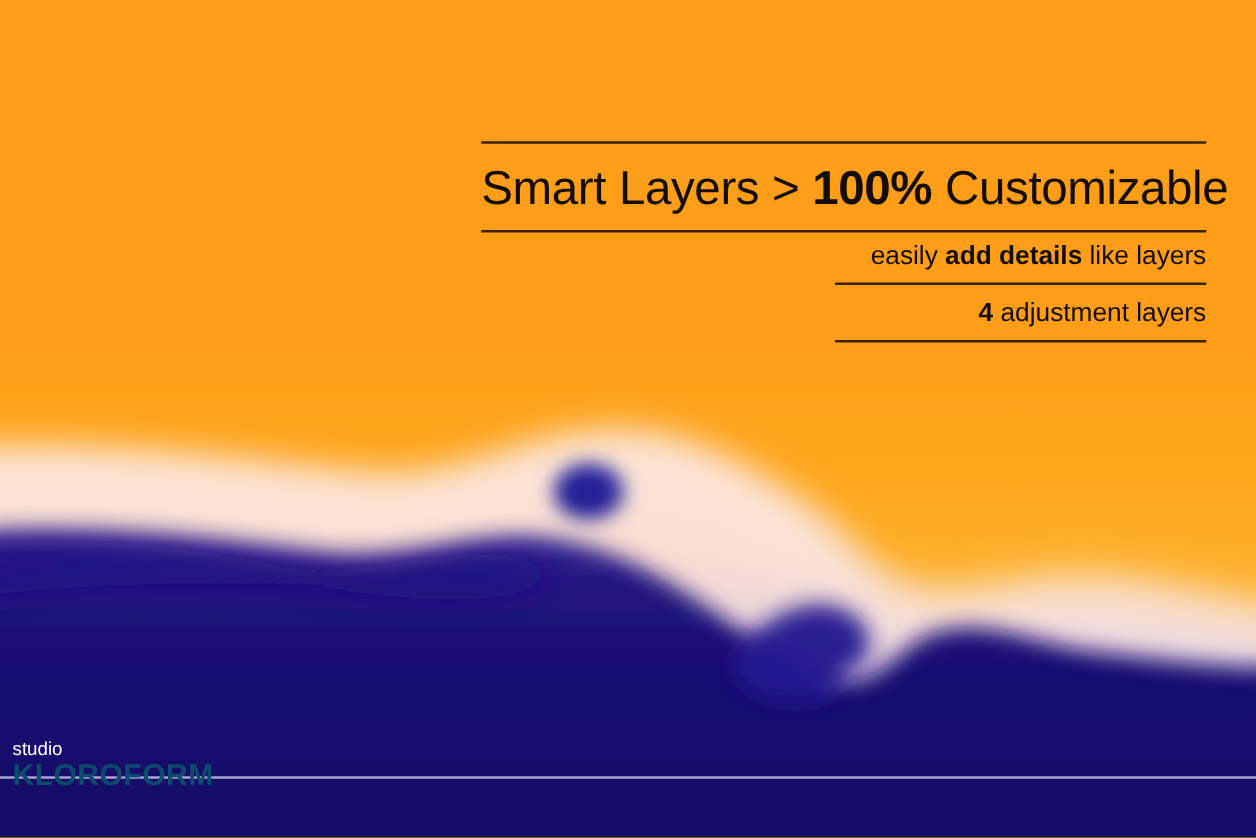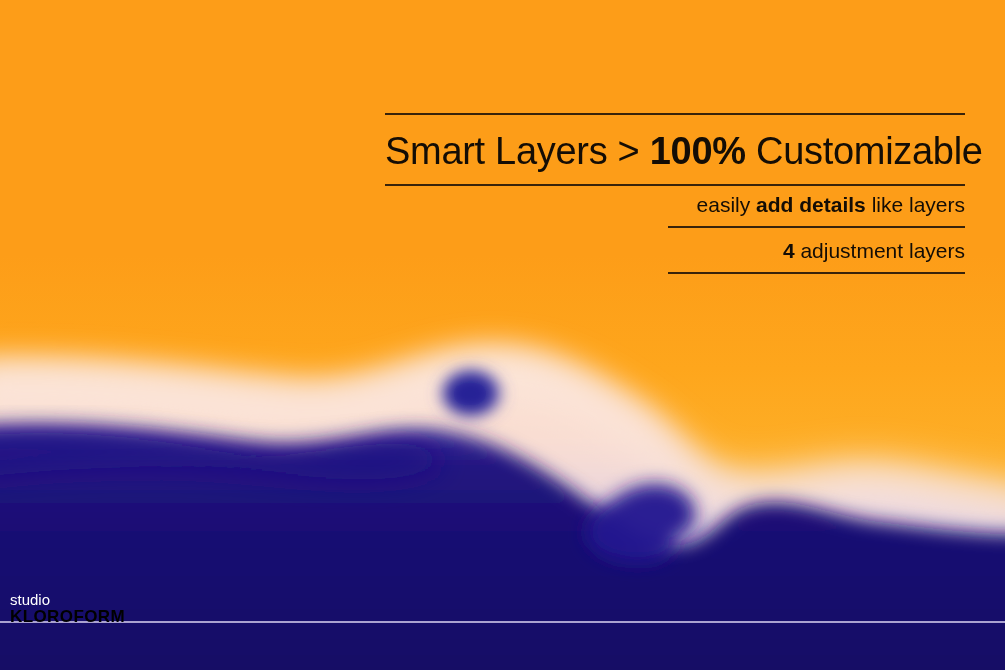--- a/index.html
+++ b/index.html
@@ -104,22 +104,22 @@
     z-index: 6;
     line-height: 1.08;
   }
   .logo-top {
     color: #ffffff;
     font-size: 15px;
     font-weight: 400;
     display: block;
   }
   .logo-bottom {
-    color: #000000;
-    font-size: 17px;
+    color: #0c4a6e;
+    font-size: 24px;
     font-weight: 700;
     letter-spacing: .4px;
     display: block;
   }
 </style>
 </head>
 <body>
 
 <div id="poster">
 

